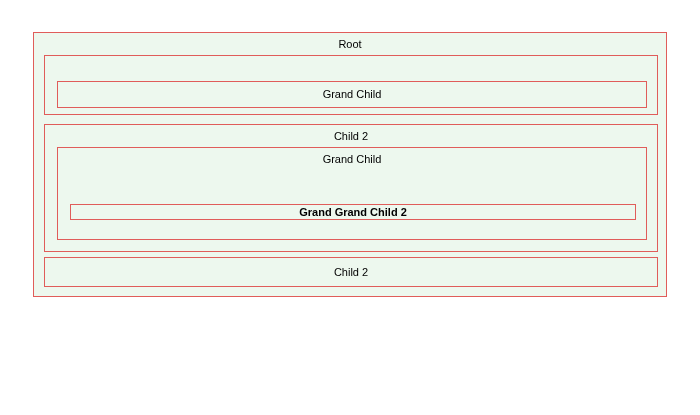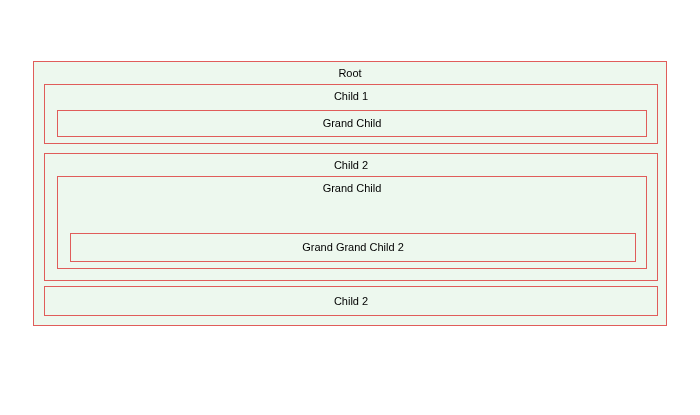--- a/index.html
+++ b/index.html
@@ -48,39 +48,38 @@
     line-height: 11px;
     color: var(--text);
     white-space: nowrap;
   }
 </style>
 </head>
 <body>
 
 <div class="canvas">
 
-  <div class="box" style="left:33px; top:61px; width:634px; height:265px;">
+  <div class="box" style="left:33px; top:32px; width:634px; height:265px;">
     <div class="titlebar">Root</div>
 
     <div class="box" style="left:10px; top:22px; width:614px; height:60px;">
-      <div class="titlebar">Child 1</div>
 
       <div class="box leaf" style="left:12px; top:25px; width:590px; height:27px;">
         <span>Grand Child</span>
       </div>
     </div>
 
     <div class="box" style="left:10px; top:91px; width:614px; height:128px;">
       <div class="titlebar">Child 2</div>
 
       <div class="box" style="left:12px; top:22px; width:590px; height:93px;">
         <div class="titlebar">Grand Child</div>
 
 
-        <div class="box leaf" style="left:12px; top:56px; width:566px; height:29px;">
+        <div class="box leaf" style="left:12px; top:56px; width:566px; height:16px;font-weight:bold;">
           <span>Grand Grand Child 2</span>
         </div>
       </div>
     </div>
 
     <div class="box leaf" style="left:10px; top:224px; width:614px; height:30px;">
       <span>Child 2</span>
     </div>
   </div>
 

